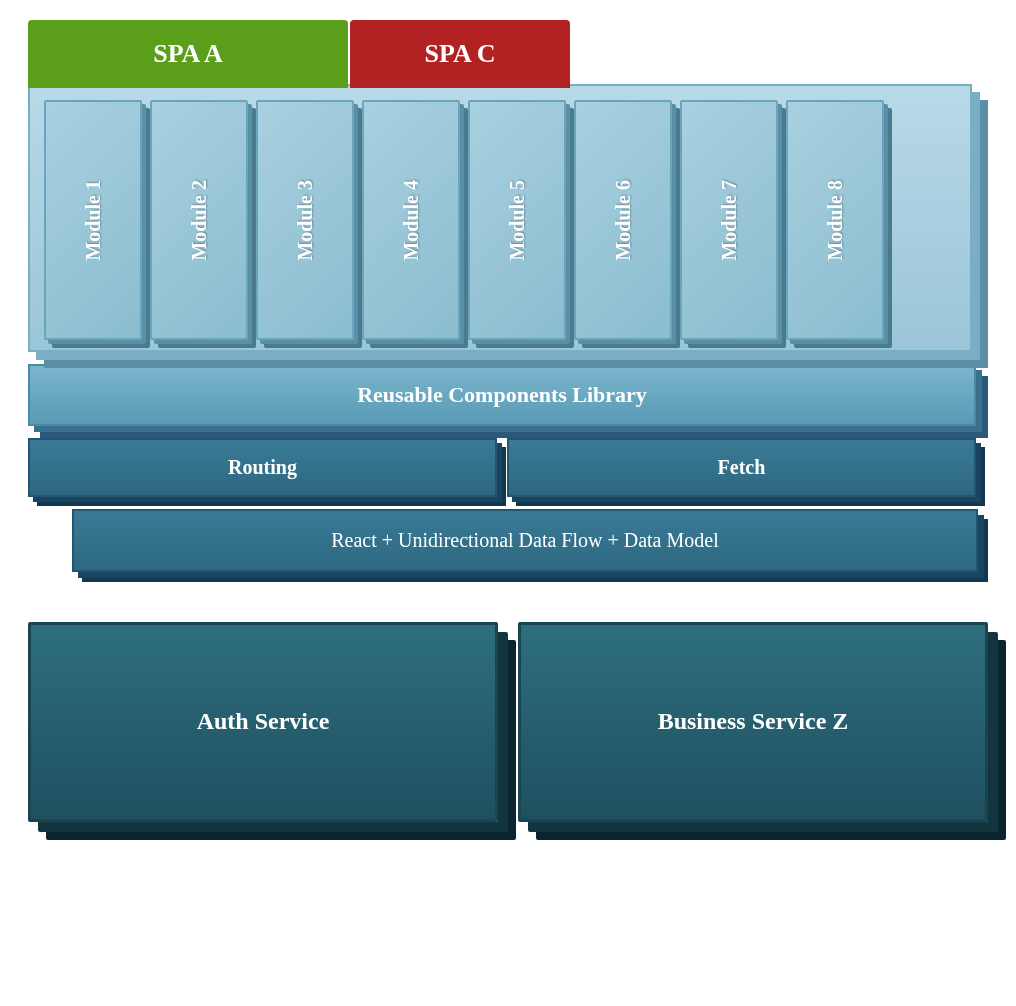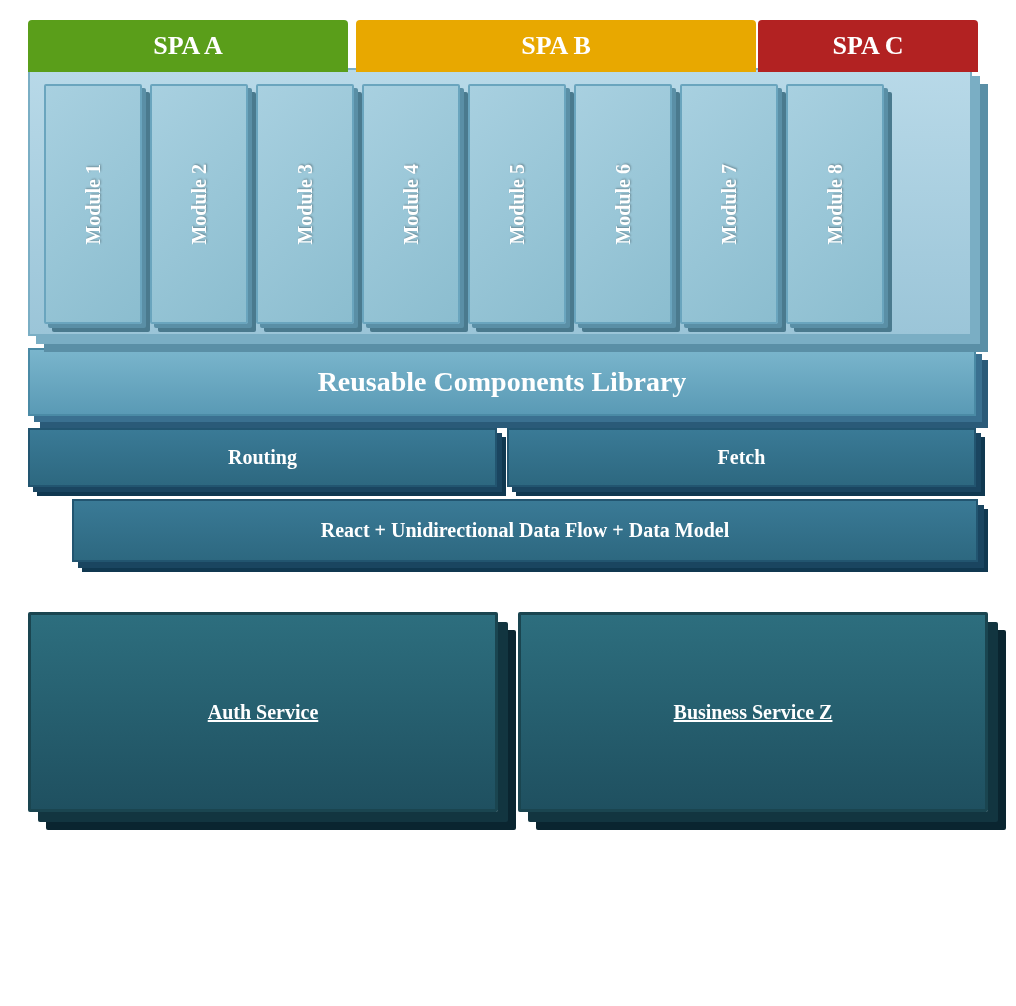--- a/index.html
+++ b/index.html
@@ -39,21 +39,21 @@
       position: relative;
     }
 
     .spa-block {
       display: flex;
       align-items: center;
       justify-content: center;
       color: white;
       font-size: 26px;
       font-weight: bold;
-      height: 52px;
+      height: 68px;
       border-radius: 4px 4px 0 0;
     }
 
     .spa-a {
       background: #5a9e1a;
       flex: 0 0 320px;
     }
     .spa-b {
       background: #e8a800;
       flex: 0 0 400px;
@@ -104,21 +104,21 @@
       transform: rotate(180deg);
       text-shadow: 1px 1px 2px rgba(0,0,0,0.3);
       white-space: nowrap;
     }
 
     
     .reusable-bar {
       background: linear-gradient(180deg, #7ab5cc 0%, #5a9ab5 100%);
       border: 2px solid #4a8aa5;
       color: white;
-      font-size: 28px;
+      font-size: 22px;
       font-weight: bold;
       text-align: center;
       padding: 16px;
       margin-top: 12px;
       box-shadow: 6px 6px 0px #3a7090, 12px 12px 0px #2a5a78;
       margin-right: 12px;
     }
 
     
     .services-row {
@@ -140,21 +140,21 @@
       flex: 1;
       box-shadow: 5px 5px 0px #1a4560, 9px 9px 0px #103850;
     }
 
     
     .react-bar {
       background: linear-gradient(180deg, #3a7a96 0%, #2d6880 100%);
       border: 2px solid #225570;
       color: white;
       font-size: 20px;
-      font-weight: bold;
+      font-weight: normal;
       text-align: center;
       padding: 18px;
       margin-top: 12px;
       margin-right: 10px;
       box-shadow: 6px 6px 0px #1a4560, 10px 10px 0px #103850;
       margin-left: 44px;
     }
 
     
     .bottom-services {
@@ -163,52 +163,48 @@
       gap: 20px;
       width: 100%;
       margin-top: 10px;
     }
 
     .bottom-service-block {
       flex: 1;
       background: linear-gradient(180deg, #2d6e7e 0%, #1f5060 100%);
       border: 3px solid #1a4550;
       color: white;
-      font-size: 20px;
+      font-size: 24px;
       font-weight: bold;
       text-align: center;
       padding: 60px 12px;
       position: relative;
       box-shadow: 10px 10px 0px #123540, 18px 18px 0px #0a2530;
       border-radius: 2px;
       min-height: 200px;
       display: flex;
       align-items: center;
       justify-content: center;
-      text-decoration: underline;
     }
 
     .bottom-service-block .service-label {
       line-height: 1.4;
     }
   </style>
 </head>
 <body>
 
 <div class="main-container">
 
   <div class="top-diagram">
 
     <div class="spa-row">
       <div class="spa-block spa-a">
         <span>SPA A</span>
       </div>
-      <div class="spa-block spa-b">
-        <span>SPA B</span>
-      </div>
       <div class="spa-block spa-c">
         <span>SPA C</span>
       </div>
     </div>
 
     <div class="modules-container">
       <div class="modules-row" id="modules-row">
 
       <div class="module-block">
             <span class="module-label">Module 1</span>

